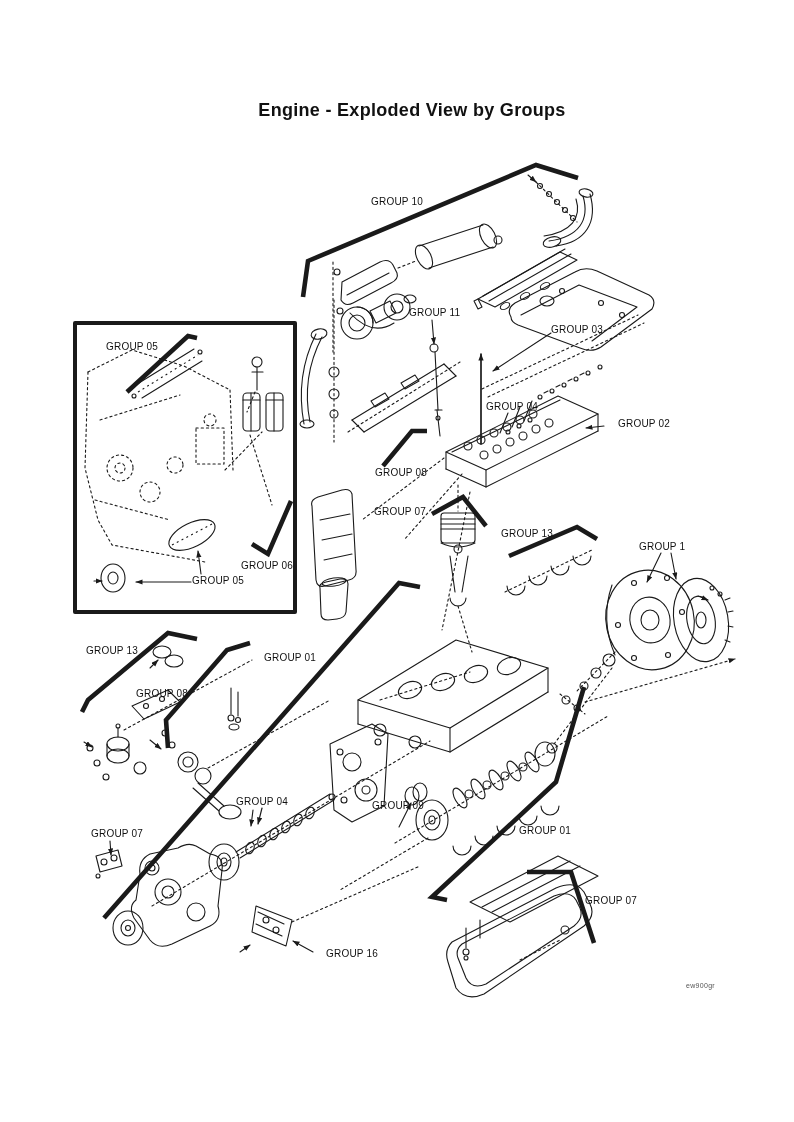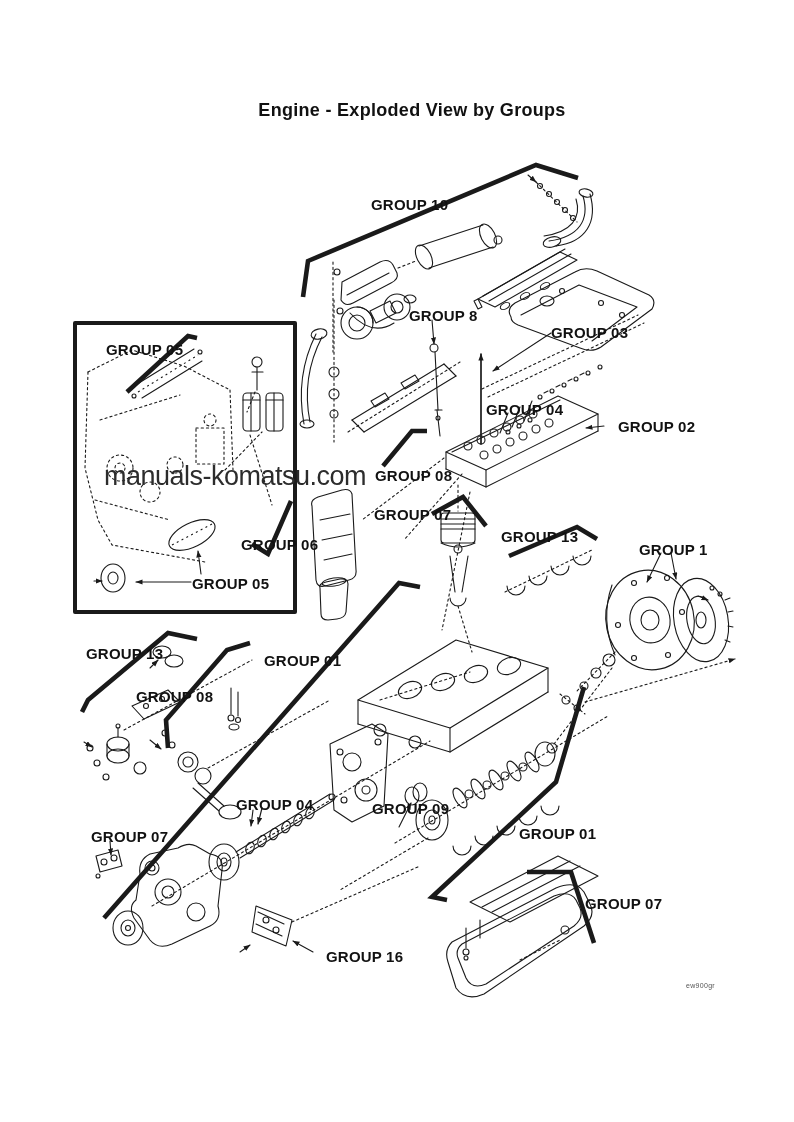--- a/index.html
+++ b/index.html
@@ -8,21 +8,21 @@
   .title{position:absolute;top:100px;left:15px;width:100%;text-align:center;
          font-size:18px;font-weight:bold;color:#111;letter-spacing:.3px;}
   .art{position:absolute;left:0;top:0;}
   .art *{fill:none;stroke:#1a1a1a;stroke-width:1.1;stroke-linecap:round;stroke-linejoin:round;}
   .art .thk{stroke-width:4.6;stroke-linecap:butt;stroke-linejoin:miter;fill:none;}
   .art .bx{stroke-width:4;}
   .art .d{stroke-dasharray:2.2 3;}
   .art .w2{stroke-width:1.7;}
   .art .hatch{stroke-dasharray:2 3.4;stroke-linecap:butt;}
   .art .f{fill:#1a1a1a;stroke:none;}
-  .co{position:absolute;font-size:15px;font-weight:bold;color:#111;
+  .co{position:absolute;font-size:10px;font-weight:normal;color:#111;
       letter-spacing:.2px;white-space:nowrap;z-index:3;}
   .watermark{position:absolute;left:104px;top:461px;font-size:27px;font-weight:400;
              color:#2c2c2c;letter-spacing:-.5px;z-index:4;}
   .footnote{position:absolute;left:686px;top:982px;font-size:7px;color:#555;
             letter-spacing:.3px;z-index:3;}
 </style>
 </head>
 <body>
 
 <div class="page">
@@ -518,37 +518,36 @@
     <g>
       <polyline class="thk" points="252,544 268,554 291,501"></polyline>
     </g>
     <g>
       <line x1="191" y1="582" x2="136" y2="582" marker-end="url(#ah)"></line>
       <line x1="201" y1="574" x2="198" y2="551" marker-end="url(#ah)"></line>
     </g>
   </svg>
 
   <div class="co" style="left:371px;top:196px">GROUP 10</div>
-  <div class="co" style="left:409px;top:307px">GROUP 8</div>
+  <div class="co" style="left:409px;top:307px">GROUP 11</div>
   <div class="co" style="left:551px;top:324px">GROUP 03</div>
   <div class="co" style="left:106px;top:341px">GROUP 05</div>
   <div class="co" style="left:486px;top:401px">GROUP 04</div>
   <div class="co" style="left:618px;top:418px">GROUP 02</div>
   <div class="co" style="left:375px;top:467px">GROUP 08</div>
   <div class="co" style="left:374px;top:506px">GROUP 07</div>
   <div class="co" style="left:501px;top:528px">GROUP 13</div>
   <div class="co" style="left:639px;top:541px">GROUP 1</div>
-  <div class="co" style="left:241px;top:536px">GROUP 06</div>
+  <div class="co" style="left:241px;top:560px">GROUP 06</div>
   <div class="co" style="left:192px;top:575px">GROUP 05</div>
   <div class="co" style="left:86px;top:645px">GROUP 13</div>
   <div class="co" style="left:264px;top:652px">GROUP 01</div>
   <div class="co" style="left:136px;top:688px">GROUP 08</div>
   <div class="co" style="left:236px;top:796px">GROUP 04</div>
   <div class="co" style="left:91px;top:828px">GROUP 07</div>
   <div class="co" style="left:372px;top:800px">GROUP 09</div>
   <div class="co" style="left:519px;top:825px">GROUP 01</div>
   <div class="co" style="left:585px;top:895px">GROUP 07</div>
   <div class="co" style="left:326px;top:948px">GROUP 16</div>
 
-  <div class="watermark">manuals-komatsu.com</div>
   <div class="footnote">ew900gr</div>
 
 </div>
 
 </body></html>

